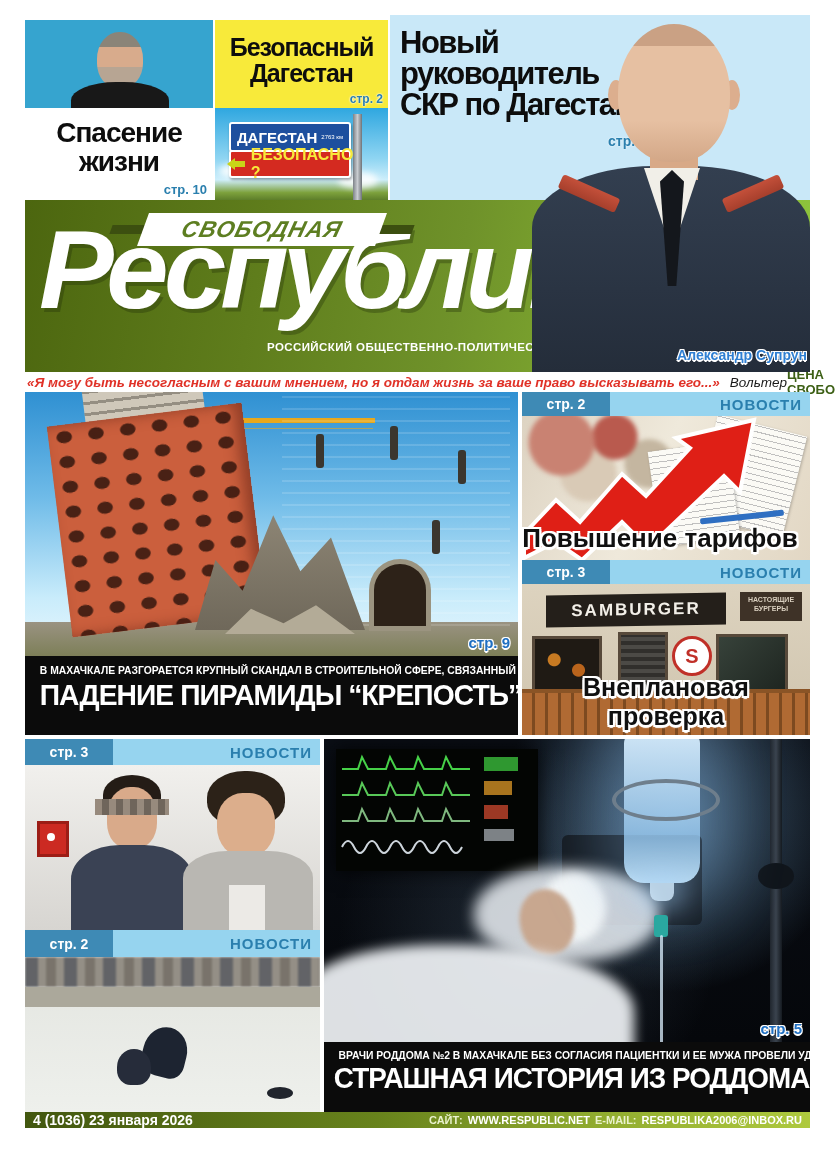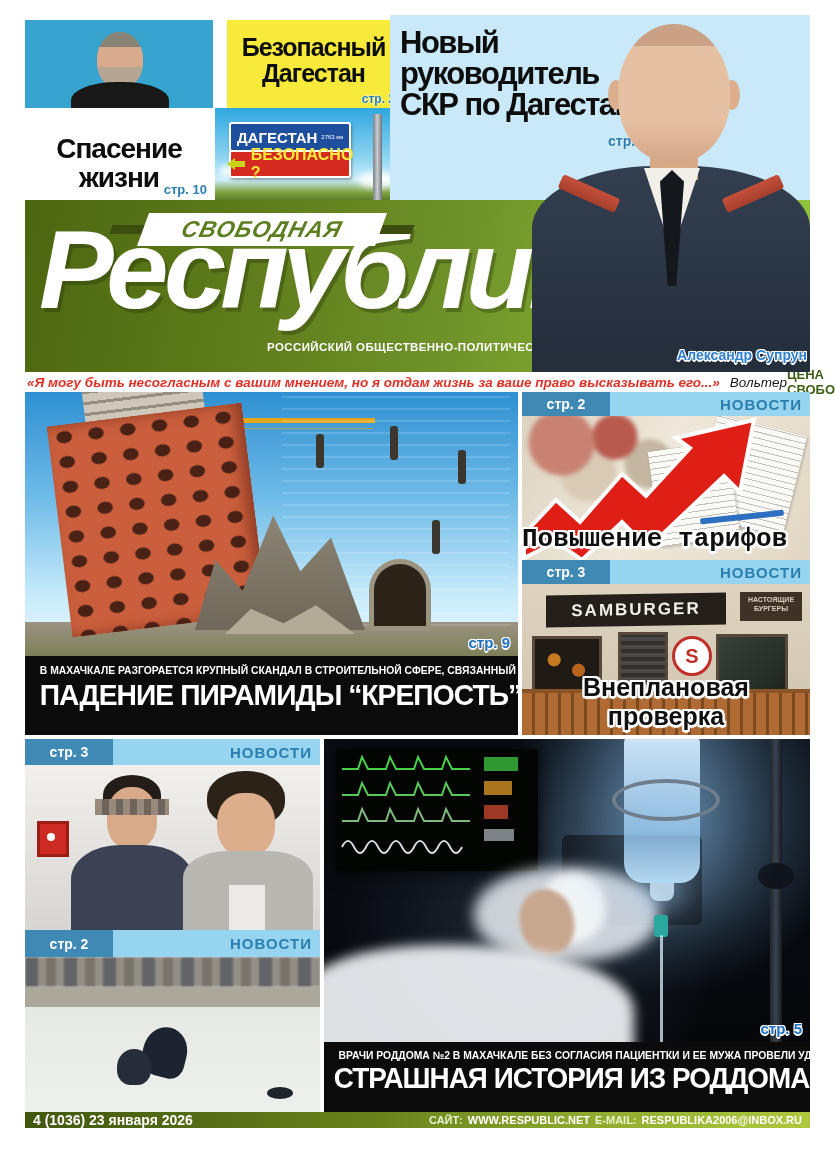--- a/index.html
+++ b/index.html
@@ -6,28 +6,28 @@
   body{font-family:"Liberation Sans","DejaVu Sans",sans-serif;}
   .page{position:relative;width:835px;height:1162px;background:#ffffff;overflow:hidden;}
   .abs{position:absolute;}
 
   
   .teaser1{left:25px;top:20px;width:188px;height:180px;}
   .t1-photo{left:0;top:0;width:100%;height:88px;background:#36a4cf;overflow:hidden;}
   .t1-head{left:72px;top:12px;width:46px;height:56px;background:linear-gradient(#8a8478 0 26%,#d8ab8c 26% 62%,#b7a593 62%);border-radius:48% 48% 44% 44%;}
   .t1-body{left:46px;top:62px;width:98px;height:40px;background:#181818;border-radius:46% 46% 0 0;}
   .t1-text{left:0;top:88px;width:100%;height:92px;background:#ffffff;}
-  .t1-title{width:100%;text-align:center;margin-top:26px;font-size:28px;font-weight:bold;color:#0d0d0d;line-height:1.05;letter-spacing:-1px;}
+  .t1-title{width:100%;text-align:center;margin-top:10px;font-size:28px;font-weight:bold;color:#0d0d0d;line-height:1.05;letter-spacing:-1px;}
   .t1-page{right:6px;bottom:3px;font-size:13px;font-weight:bold;color:#2a7fae;}
 
   .teaser2{left:215px;top:20px;width:173px;height:180px;}
-  .t2-yellow{left:12px;top:0;width:100%;height:88px;background:#f8ea3a;}
+  .t2-yellow{left:0;top:0;width:100%;height:88px;background:#f8ea3a;}
   .t2-title{width:100%;text-align:center;margin-top:14px;font-size:25px;font-weight:bold;color:#0d0d0d;line-height:1.05;letter-spacing:-1px;}
   .t2-page{right:5px;bottom:2px;font-size:12px;font-weight:bold;color:#2a7fae;text-shadow:0 0 2px #fff,0 0 2px #fff;}
-  .t2-sign{left:0;top:88px;width:100%;height:92px;background:linear-gradient(180deg,#2fa7e0 0%,#8fd5f2 55%,#cdeefb 78%,#7da13c 92%,#5d7e2a 100%);overflow:hidden;padding-left:20px;}
+  .t2-sign{left:0;top:88px;width:100%;height:92px;background:linear-gradient(180deg,#2fa7e0 0%,#8fd5f2 55%,#cdeefb 78%,#7da13c 92%,#5d7e2a 100%);overflow:hidden;}
   .cloud{background:#ffffff;border-radius:50%;filter:blur(3px);opacity:.85;}
   .sign-pole{right:26px;top:6px;width:9px;height:86px;background:linear-gradient(90deg,#7d8288,#c9ccd0,#6e7378);}
   .sign-blue{left:14px;top:14px;width:118px;height:26px;background:#1d4f9e;border:2px solid #ffffff;border-radius:3px;color:#fff;display:flex;align-items:center;justify-content:center;gap:4px;box-shadow:1px 2px 3px rgba(0,0,0,.35);}
   .sign-blue b{font-size:15px;letter-spacing:0;}
   .sign-blue span{font-size:6px;}
   .sign-red{left:14px;top:42px;width:118px;height:24px;background:#d42a20;border:2px solid #ffffff;border-radius:3px;display:flex;align-items:center;justify-content:center;gap:6px;box-shadow:1px 2px 3px rgba(0,0,0,.35);}
   .sign-red b{font-size:16px;color:#f8e93a;}
   .arrow-left{display:flex;align-items:center;}
   .arrow-left .tri{width:0;height:0;border-top:6px solid transparent;border-bottom:6px solid transparent;border-right:8px solid #c9d418;}
   .arrow-left .bar{width:10px;height:6px;background:#c9d418;}
@@ -89,21 +89,21 @@
   .story-main-black{left:25px;top:656px;width:493px;height:79px;background:#0b0b0b;color:#ffffff;text-align:center;overflow:hidden;}
   .kicker{margin-top:8px;font-size:11px;font-weight:bold;letter-spacing:0;transform:scaleX(.94);white-space:nowrap;}
   .headline-big{margin-top:2px;font-size:30px;font-weight:bold;letter-spacing:-1px;transform:scaleX(.94);white-space:nowrap;}
 
   
   .nhb1{left:522px;top:392px;width:288px;height:24px;}
   .img-tariff{left:522px;top:416px;width:288px;height:144px;background:linear-gradient(115deg,#ddd3c2 0%,#efe9db 45%,#e2d7c4 100%);overflow:hidden;}
   .money-blob{left:-6px;top:-8px;width:190px;height:96px;background:radial-gradient(circle at 24% 36%,#c98272 0 20%,transparent 22%),radial-gradient(circle at 52% 30%,#b95a4e 0 18%,transparent 20%),radial-gradient(circle at 38% 68%,#d9cab6 0 20%,transparent 22%),radial-gradient(circle at 70% 58%,#c4b6a0 0 16%,transparent 18%);filter:blur(2px);}
   .bill{background:#fbfaf5;background-image:repeating-linear-gradient(0deg,rgba(120,120,125,.45) 0 1px,transparent 1px 6px);box-shadow:1px 1px 3px rgba(0,0,0,.25);}
   .pen{position:absolute;border-radius:2px;}
-  .tariff-caption{left:0;right:12px;bottom:6px;font-size:26px;font-family:Liberation Mono, monospace;}
+  .tariff-caption{left:0;right:12px;bottom:6px;text-align:center;font-size:26px;}
   .nhb2{left:522px;top:560px;width:288px;height:24px;}
   .img-burger{left:522px;top:584px;width:288px;height:151px;background:linear-gradient(#ddd3bf,#cfc4ae);overflow:hidden;}
   .burger-sign{left:24px;top:10px;width:180px;height:32px;background:#241f1a;color:#f2efe8;display:flex;align-items:center;justify-content:center;font-size:17px;font-weight:bold;letter-spacing:2px;transform:skewY(-1deg);}
   .burger-small-sign{right:8px;top:8px;width:62px;height:26px;background:#3e3227;color:#d9cfbf;font-size:7px;font-weight:bold;text-align:center;line-height:1.3;padding-top:3px;}
   .bwin{position:absolute;background:#1f1a14;border:3px solid #57493a;}
   .bshutter{background:repeating-linear-gradient(0deg,#4c4a46 0 4px,#312f2c 4px 8px);}
   .blogo{left:150px;top:52px;width:34px;height:34px;background:#ffffff;border:3px solid #c03028;border-radius:50%;color:#c03028;font-size:20px;font-weight:bold;display:flex;align-items:center;justify-content:center;}
   .fence{left:0;bottom:0;width:100%;height:42px;background:repeating-linear-gradient(90deg,#b06a33 0 10px,#7d4a20 10px 13px);border-top:4px solid #8a5426;}
   .burger-caption{left:0;right:0;bottom:4px;text-align:center;font-size:25px;}
 

